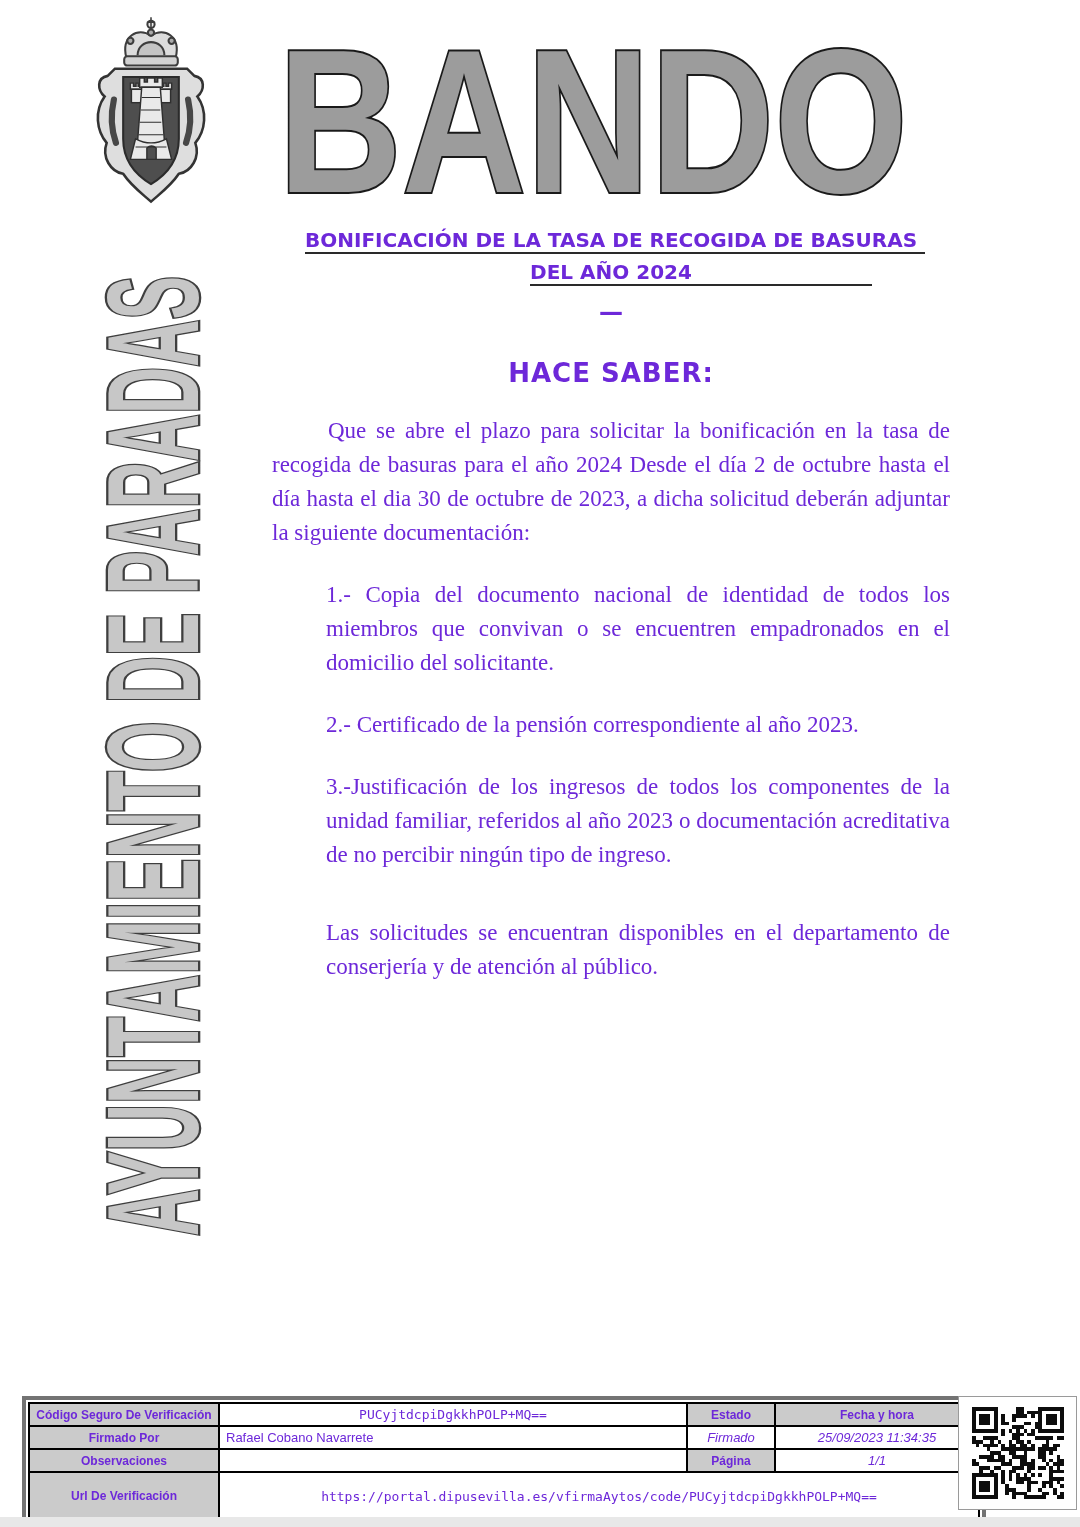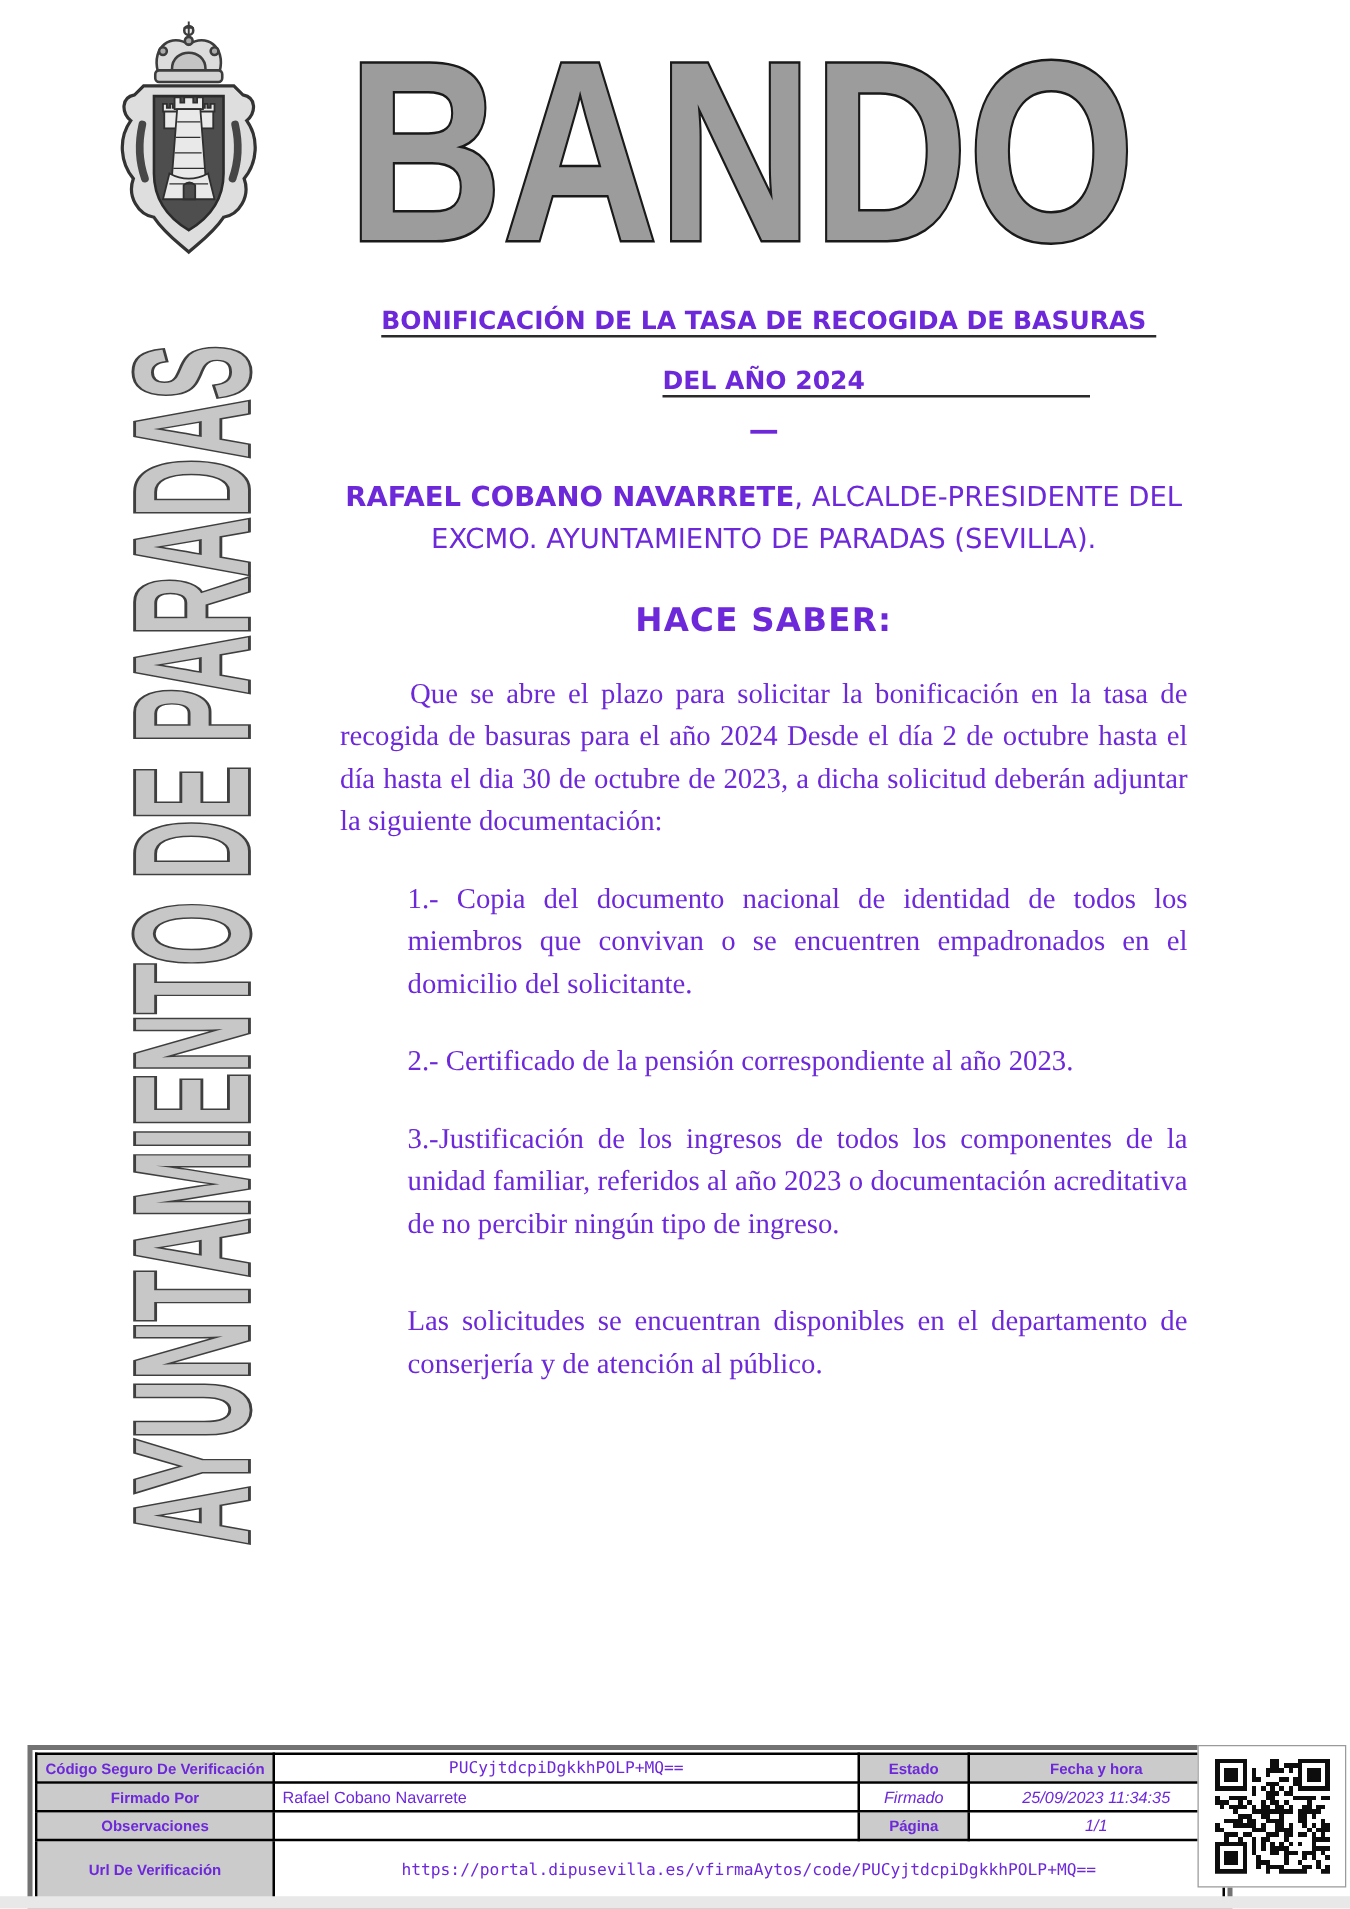--- a/index.html
+++ b/index.html
@@ -22,21 +22,21 @@
   
   .vbanner-svg { position:absolute; left:0; top:266px; width:215px; height:978px; }
   .vbanner-svg text {
     font-family:"Liberation Sans", sans-serif; font-weight:bold;
     fill:var(--banner-fill,#c7c7c7); stroke:var(--banner-stroke,#3f3f3f);
     stroke-width:2.2px; paint-order:stroke;
   }
 
   
   .content { position:absolute; left:272px; top:224px; width:678px; }
-  .title-line { text-align:center; font-weight:bold; font-size:20px; line-height:32px;margin-top:16px; }
+  .title-line { text-align:center; font-weight:bold; font-size:20px; line-height:32px; }
   .u1 { border-bottom:2.5px solid #2a2a2a; padding-right:8px; margin-right:-8px; }
   .u2 { border-bottom:2.5px solid #2a2a2a; padding-right:180px; margin-right:-180px; }
   .dash { text-align:center; font-weight:bold; font-size:24px; margin-top:12px; line-height:24px; }
   .intro { text-align:center; font-size:22px; line-height:33px; margin:26px 0 0 0; }
   .intro-name { font-weight:bold; }
   .hace-saber { text-align:center; font-size:26px; font-weight:bold; margin:34px 0 0 0; letter-spacing:1px; }
   .para { font-size:23px; line-height:34px; text-align:justify; margin:0;font-family:Liberation Serif, serif; }
   .p1 { margin-top:26px; text-indent:56px; }
   .ind { margin-left:54px; }
   .mt-item { margin-top:28px; }
@@ -113,21 +113,20 @@
 
   <div class="content">
     <div class="title-line">
       <span class="u1">BONIFICACIÓN DE LA TASA DE RECOGIDA DE BASURAS</span>
     </div>
     <div class="title-line">
       <span class="u2">DEL AÑO 2024</span>
     </div>
     <div class="dash">—</div>
 
-    <p class="intro"><span class="intro-name">RAFAEL COBANO NAVARRETE</span><span>, ALCALDE-PRESIDENTE DEL EXCMO. AYUNTAMIENTO DE PARADAS (SEVILLA).</span></p>
 
     <h2 class="hace-saber">HACE SABER:</h2>
 
     <p class="para p1">Que se abre el plazo para solicitar la bonificación en la tasa de recogida de basuras para el año 2024 Desde el día 2 de octubre hasta el día hasta el dia 30 de octubre de 2023, a dicha solicitud deberán adjuntar la siguiente documentación:</p>
     <p class="para ind mt-item">1.- Copia del documento nacional de identidad de todos los miembros que convivan o se encuentren empadronados en el domicilio del solicitante.</p>
     <p class="para ind mt-item">2.- Certificado de la pensión correspondiente al año 2023.</p>
     <p class="para ind mt-item">3.-Justificación de los ingresos de todos los componentes de la unidad familiar, referidos al año 2023 o documentación acreditativa de no percibir ningún tipo de ingreso.</p>
     <p class="para ind mt-lg">Las solicitudes se encuentran disponibles en el departamento de conserjería y de atención al público.</p>
   </div>
 

